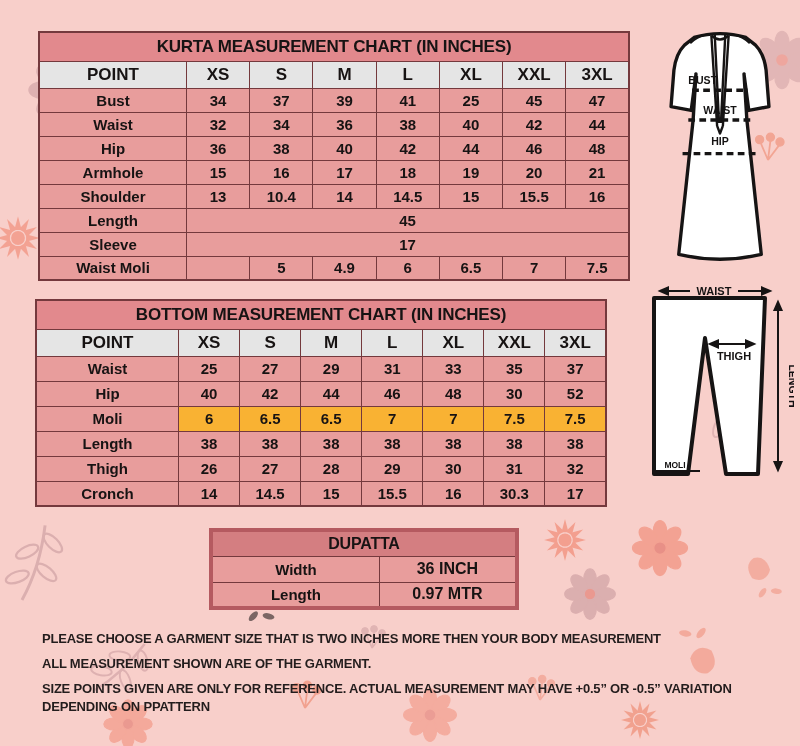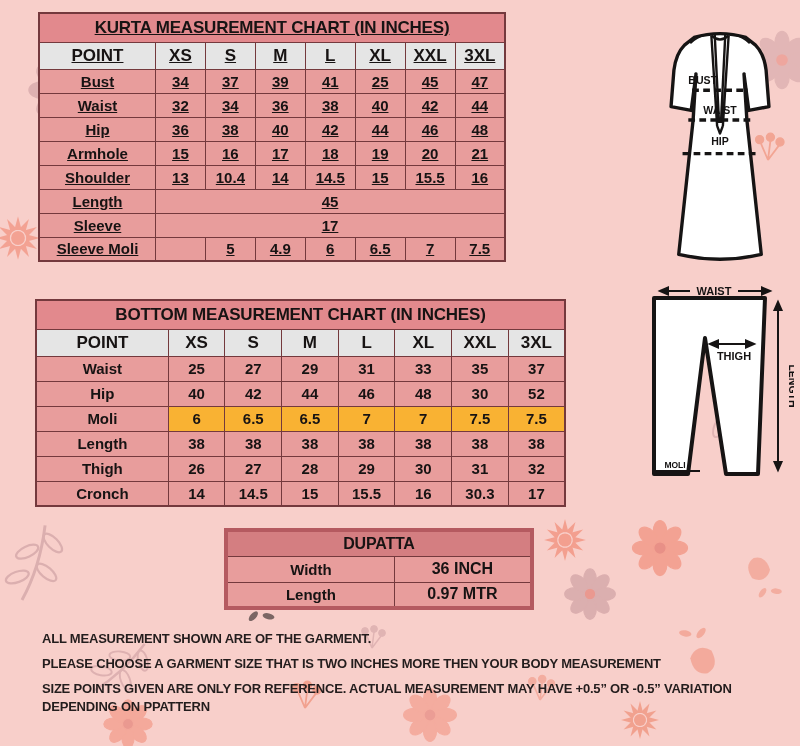--- a/index.html
+++ b/index.html
@@ -22,41 +22,41 @@
     background:#e89d9c;
     border:2px solid #74393d;
   }
   table.size-table td {
     border:1.5px solid #74393d;
     text-align:center;
     vertical-align:middle;
     overflow:hidden;
     white-space:nowrap;
   }
-  #kurta-table { left:38px; top:12px; width:468px;text-decoration:underline; }
-  #bottom-table { left:35px; top:299px; width:531px; }
+  #kurta-table { left:38px; top:31px; width:592px; }
+  #bottom-table { left:35px; top:299px; width:572px; }
   td.title {
     background:#e2898d;
     font-size:17px;
     letter-spacing:-0.2px;
     height:29px;
   }
   td.head {
     background:#e5e5e5;
     font-size:17px;
     height:27px;
   }
   td.label { background:#e89d9c; font-size:15px; }
   td.cell  { background:#e89d9c; font-size:15px; }
   #kurta-table td.label, #kurta-table td.cell { height:24px; }
   #bottom-table td.label, #bottom-table td.cell { height:25px; }
   td.cell.hl { background:#f9b233; }
   
   #dupatta-table {
-    left:224px; top:528px; width:310px;
+    left:209px; top:528px; width:310px;
     border:4px solid #b55a60;
   }
   #dupatta-table td { height:26px; }
   #dupatta-table td.title { background:#d47e81; font-size:16px; }
   #dupatta-table td.label { font-size:15px;text-align:center; }
   #dupatta-table td.cell  { font-size:16px; }
   
   .notes {
     position:absolute; z-index:2;
     left:42px; top:630px; width:716px;
@@ -232,21 +232,21 @@
       </tr>
       <tr>
         <td class="label">Length</td>
         <td class="cell" colspan="7">45</td>
       </tr>
       <tr>
         <td class="label">Sleeve</td>
         <td class="cell" colspan="7">17</td>
       </tr>
       <tr>
-        <td class="label">Sleeve Moli</td>
+        <td class="label">Waist Moli</td>
         <td class="cell"></td>
         <td class="cell">5</td>
         <td class="cell">4.9</td>
         <td class="cell">6</td>
         <td class="cell">6.5</td>
         <td class="cell">7</td>
         <td class="cell">7.5</td>
       </tr>
     </tbody>
   </table>
@@ -400,16 +400,16 @@
     <path d="M134,20 L130.5,28 L137.5,28 Z"></path>
     <path d="M134,188 L130.5,180 L137.5,180 Z"></path>
   </g>
   <text x="145" y="104" font-size="10.5" text-anchor="middle" transform="rotate(90 145 104)">LENGTH</text>
 
   <line x1="8" y1="189" x2="56" y2="189" stroke="#161414" stroke-width="2"></line>
   <text x="31" y="186" font-size="8.5" text-anchor="middle">MOLI</text>
 </svg>
 
 <div class="notes">
+  <p>PLEASE CHOOSE A GARMENT SIZE THAT IS TWO INCHES MORE THEN YOUR BODY MEASUREMENT</p>
   <p>ALL MEASUREMENT SHOWN ARE OF THE  GARMENT.</p>
-  <p>PLEASE CHOOSE A GARMENT SIZE THAT IS TWO INCHES MORE THEN YOUR BODY MEASUREMENT</p>
   <p>SIZE POINTS GIVEN ARE ONLY FOR REFERENCE. ACTUAL MEASUREMENT MAY HAVE  +0.5” OR -0.5” VARIATION DEPENDING ON PPATTERN</p>
 </div>
 
 </body></html>

